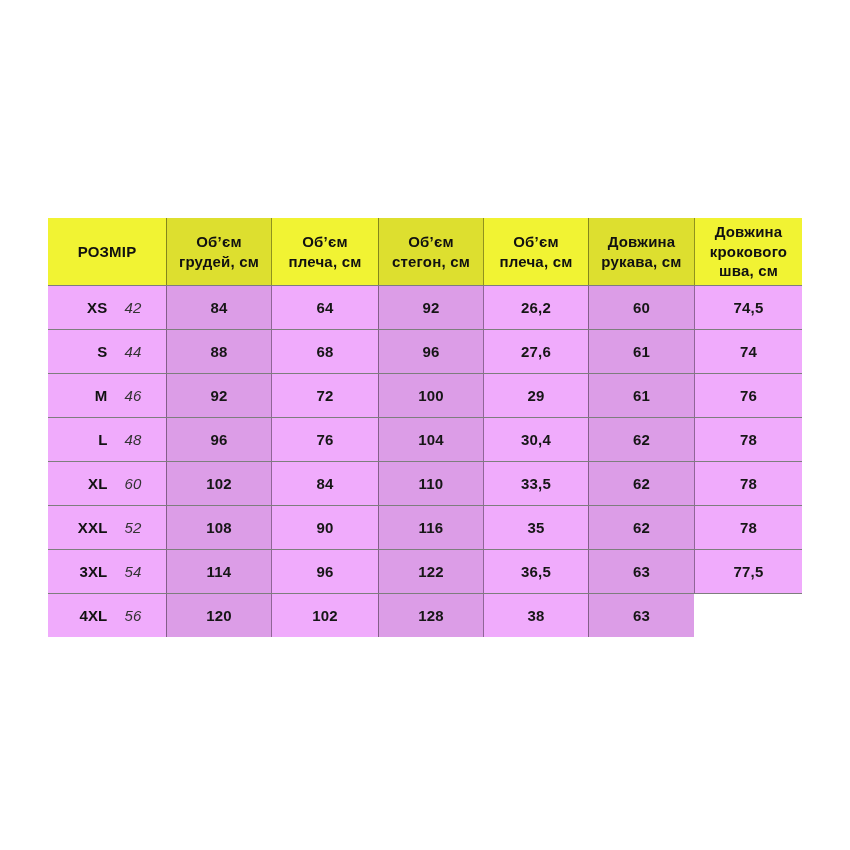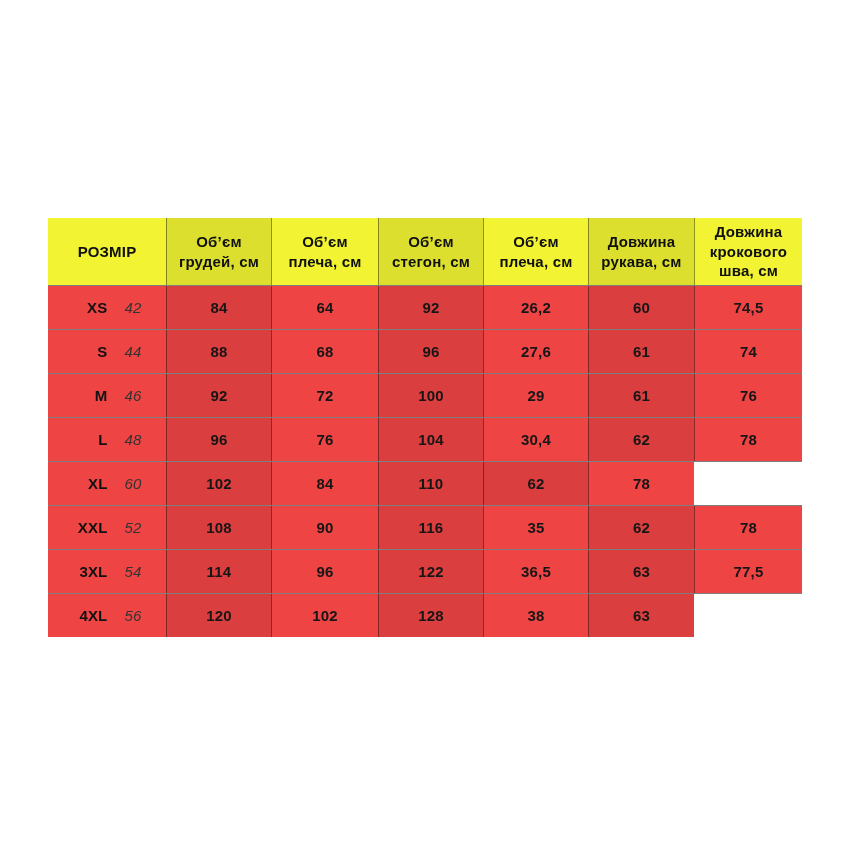--- a/index.html
+++ b/index.html
@@ -45,21 +45,21 @@
   }
   .tr {
     border-top: 1px solid #7e7e7e;
   }
   .td {
     box-sizing: border-box;
     height: 43px;
     display: flex;
     align-items: center;
     justify-content: center;
-    background-color: #ef4444;
+    background-color: #f0abfc;
     font-weight: bold;
     font-size: 15px;
     color: #161616;
     letter-spacing: 0.2px;
   }
   
   .shade {
     background-image: linear-gradient(rgba(0,0,0,0.082), rgba(0,0,0,0.082));
   }
   
@@ -152,20 +152,21 @@
     </div>
 
     <div class="tr">
       <div class="td size-cell">
         <span class="sz-label">XL</span>
         <span class="sz-num">60</span>
       </div>
       <div class="td shade">102</div>
       <div class="td">84</div>
       <div class="td shade">110</div>
+      <div class="td">33,5</div>
       <div class="td shade">62</div>
       <div class="td">78</div>
     </div>
 
     <div class="tr">
       <div class="td size-cell">
         <span class="sz-label">XXL</span>
         <span class="sz-num">52</span>
       </div>
       <div class="td shade">108</div>

